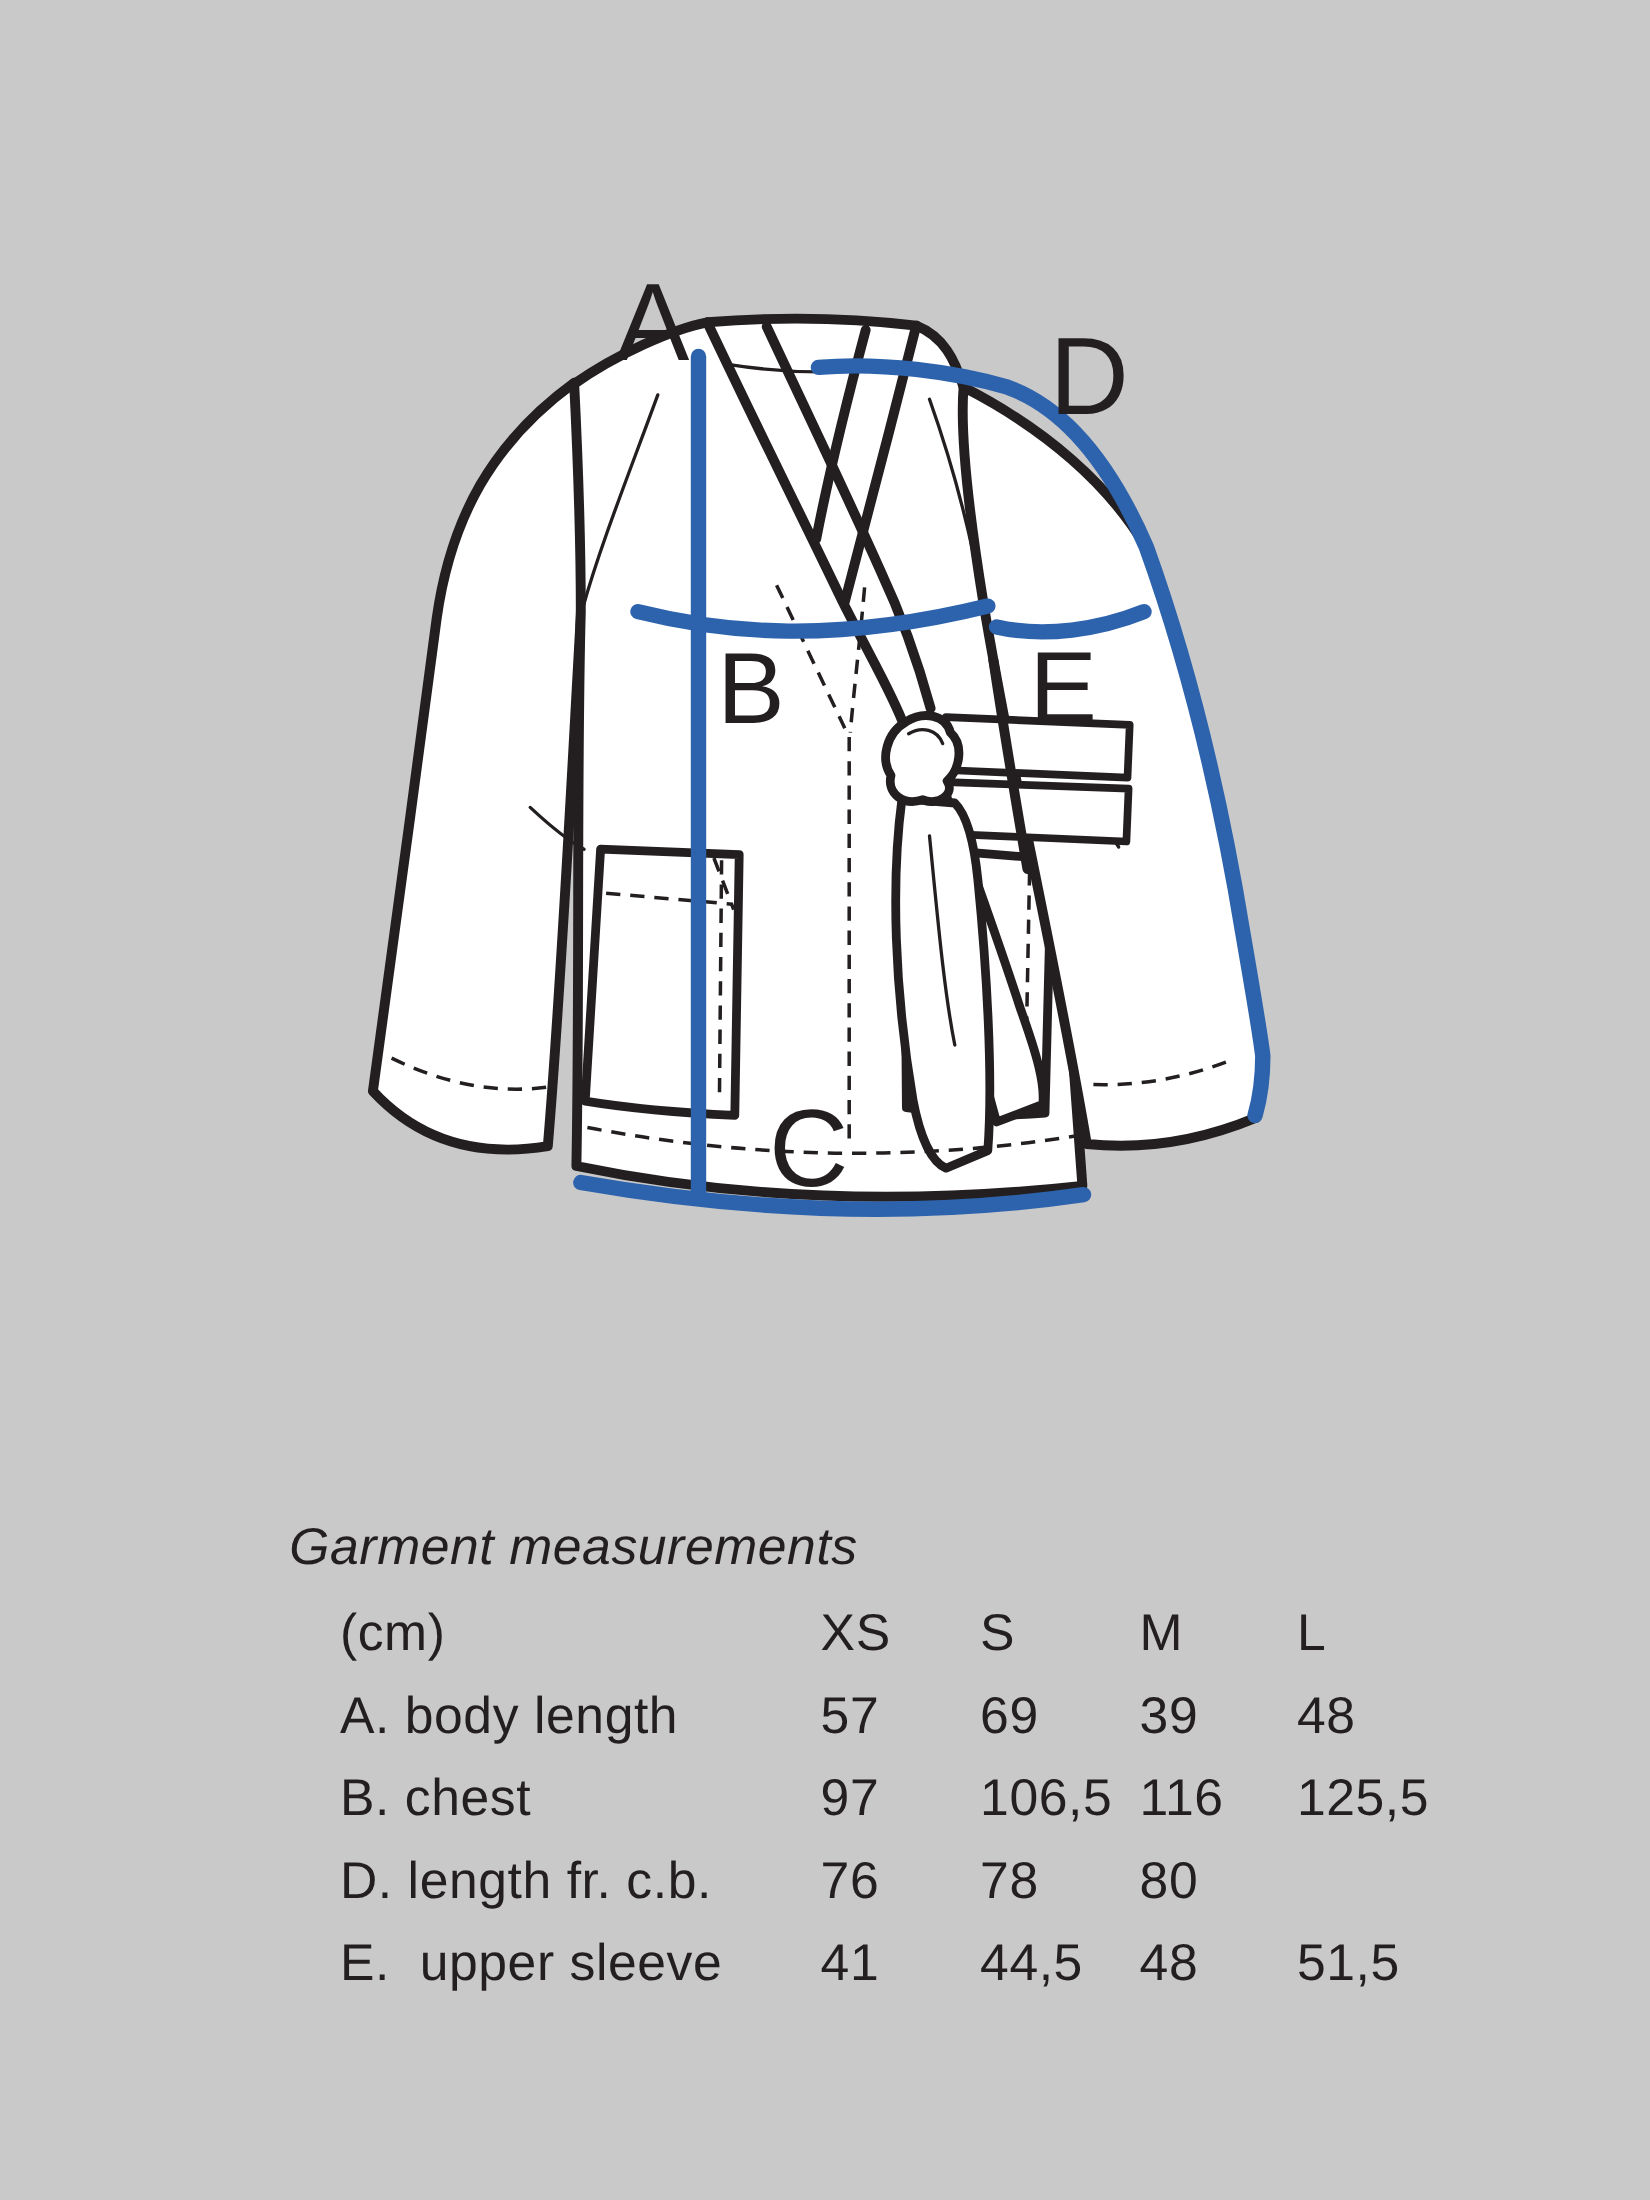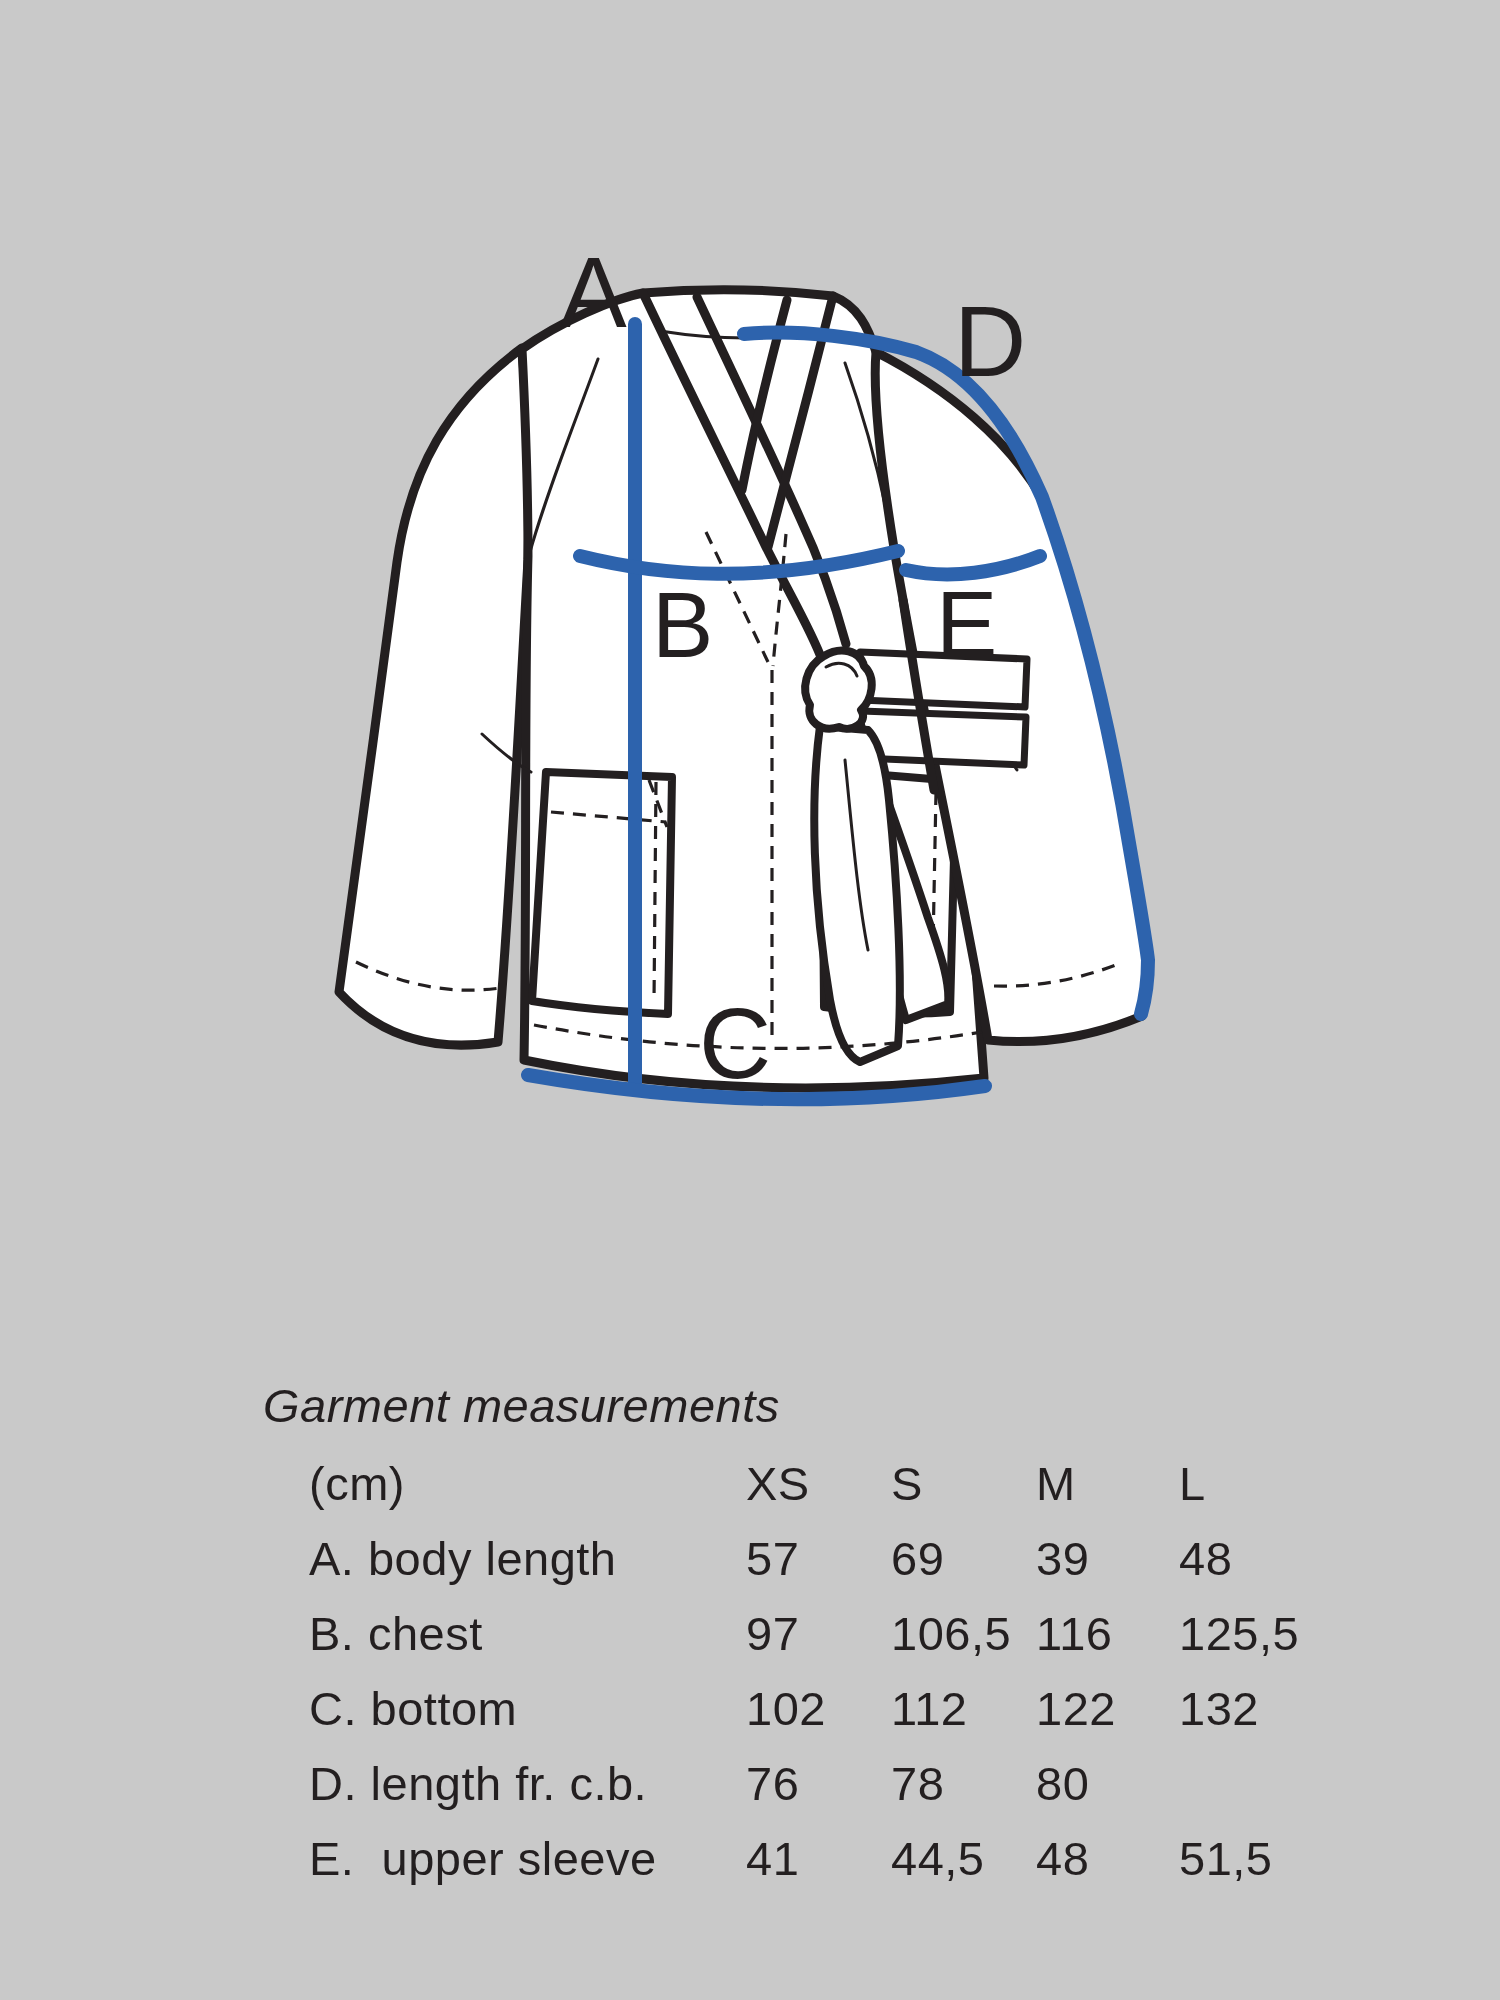--- a/index.html
+++ b/index.html
@@ -105,27 +105,20 @@
           <div class="t-cell">48</div>
         </div>
         <div class="t-row">
           <div class="t-cell">B. chest</div>
           <div class="t-cell">97</div>
           <div class="t-cell">106,5</div>
           <div class="t-cell">116</div>
           <div class="t-cell">125,5</div>
         </div>
         <div class="t-row">
-          <div class="t-cell">C. bottom</div>
-          <div class="t-cell">102</div>
-          <div class="t-cell">112</div>
-          <div class="t-cell">122</div>
-          <div class="t-cell">132</div>
-        </div>
-        <div class="t-row">
           <div class="t-cell">D. length fr. c.b.</div>
           <div class="t-cell">76</div>
           <div class="t-cell">78</div>
           <div class="t-cell">80</div>
         </div>
         <div class="t-row">
           <div class="t-cell">E.  upper sleeve</div>
           <div class="t-cell">41</div>
           <div class="t-cell">44,5</div>
           <div class="t-cell">48</div>

